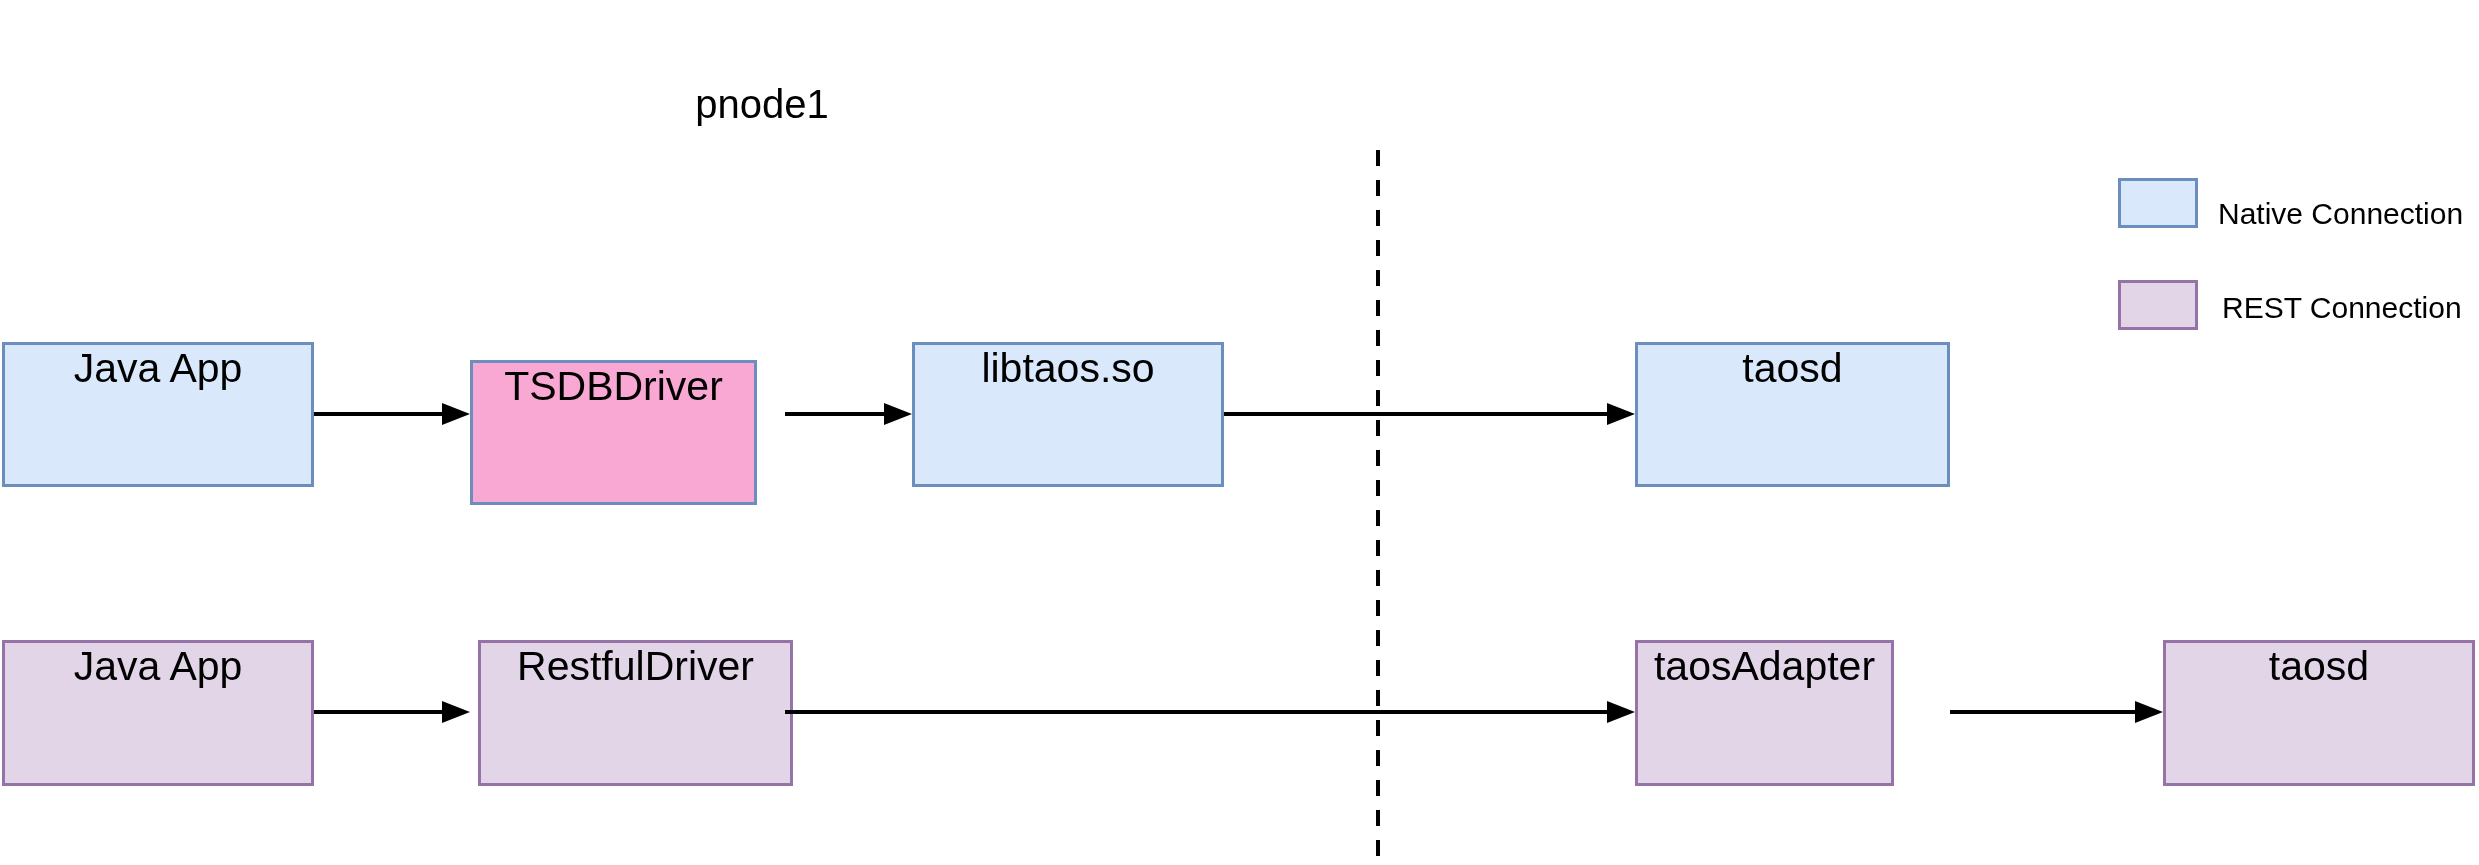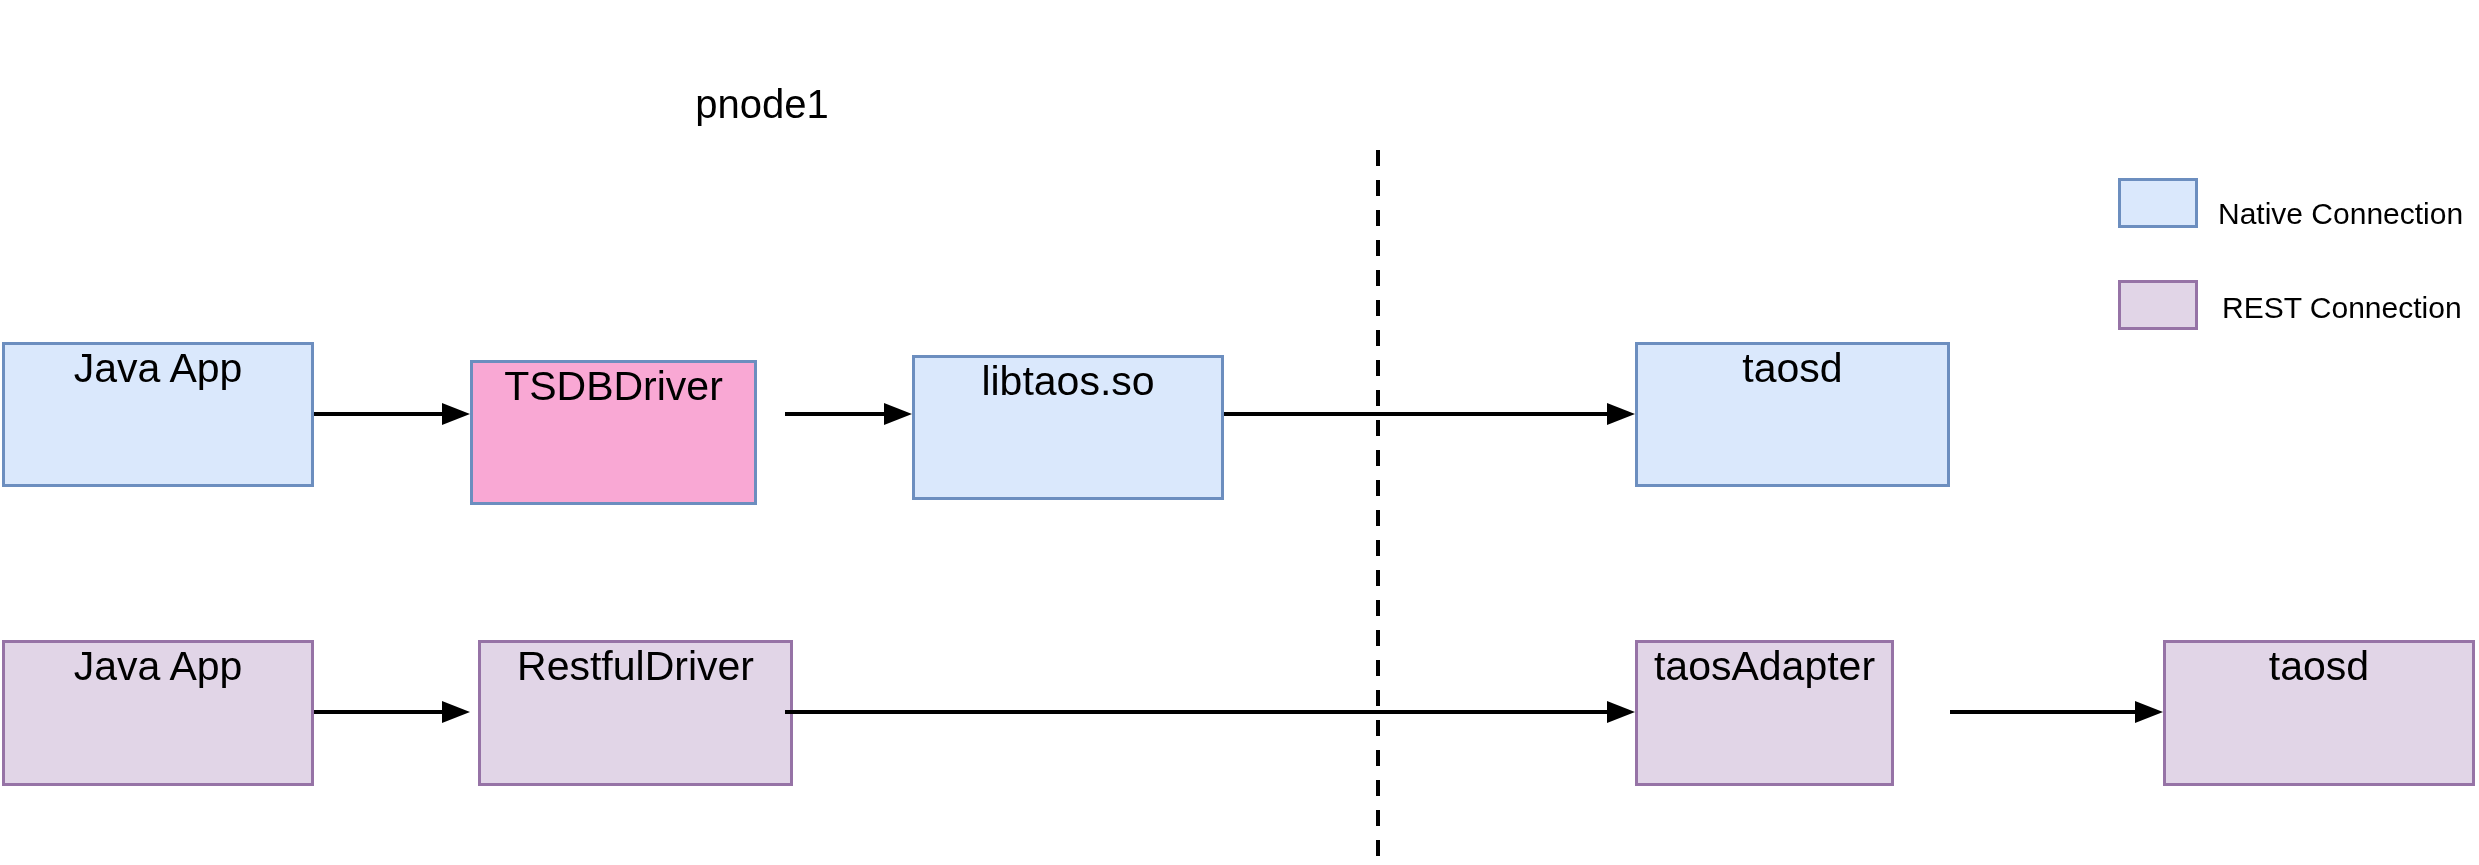--- a/index.html
+++ b/index.html
@@ -84,21 +84,21 @@
   <div class="zone-label" style="left:762px">pnode1</div>
 
   <div class="net-divider"></div>
 
   <div class="node native" style="left: 2px; top: 342px; width: 312px; height: 145px; background-color: rgb(218, 232, 252); border-color: rgb(108, 142, 191);">
     <span>Java App</span>
   </div>
   <div class="node native" style="left: 470px; top: 342px; width: 287px; height: 145px; background-color: #f9a8d4; border-color: rgb(108, 142, 191); margin-top: 18px;">
     <span>TSDBDriver</span>
   </div>
-  <div class="node native" style="left: 912px; top: 342px; width: 312px; height: 145px; background-color: rgb(218, 232, 252); border-color: rgb(108, 142, 191); margin-top: 13px;">
+  <div class="node native" style="left: 912px; top: 342px; width: 312px; height: 145px; background-color: rgb(218, 232, 252); border-color: rgb(108, 142, 191);">
     <span>libtaos.so</span>
   </div>
   <div class="node native" style="left: 1635px; top: 342px; width: 315px; height: 145px; background-color: rgb(218, 232, 252); border-color: rgb(108, 142, 191);">
     <span>taosd</span>
   </div>
 
   <div class="arrow" style="left:314px;  top:403px; width:156px;">
     <div class="shaft"></div>
     <div class="head"></div>
   </div>

